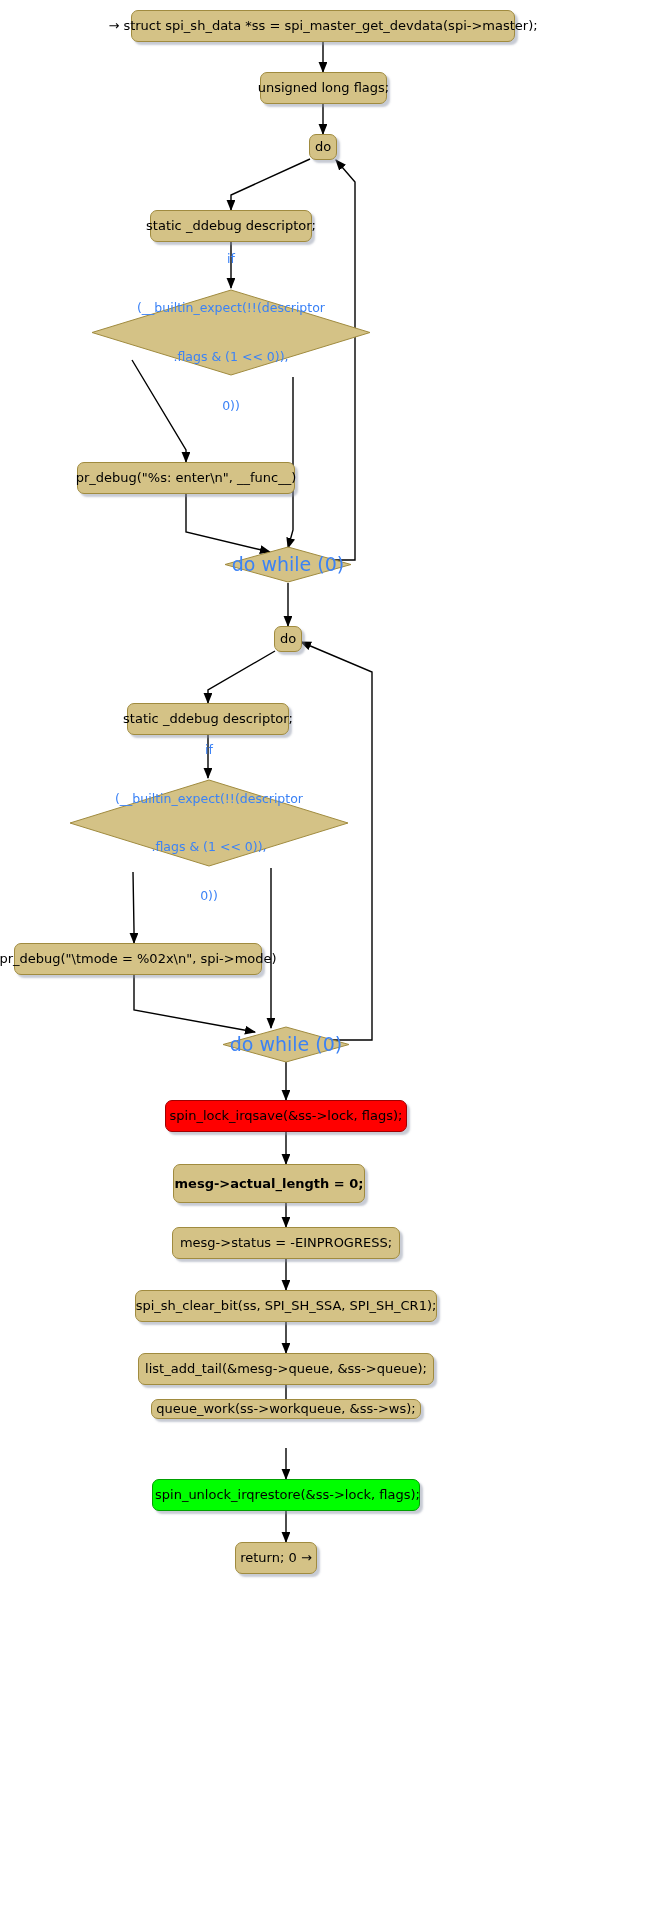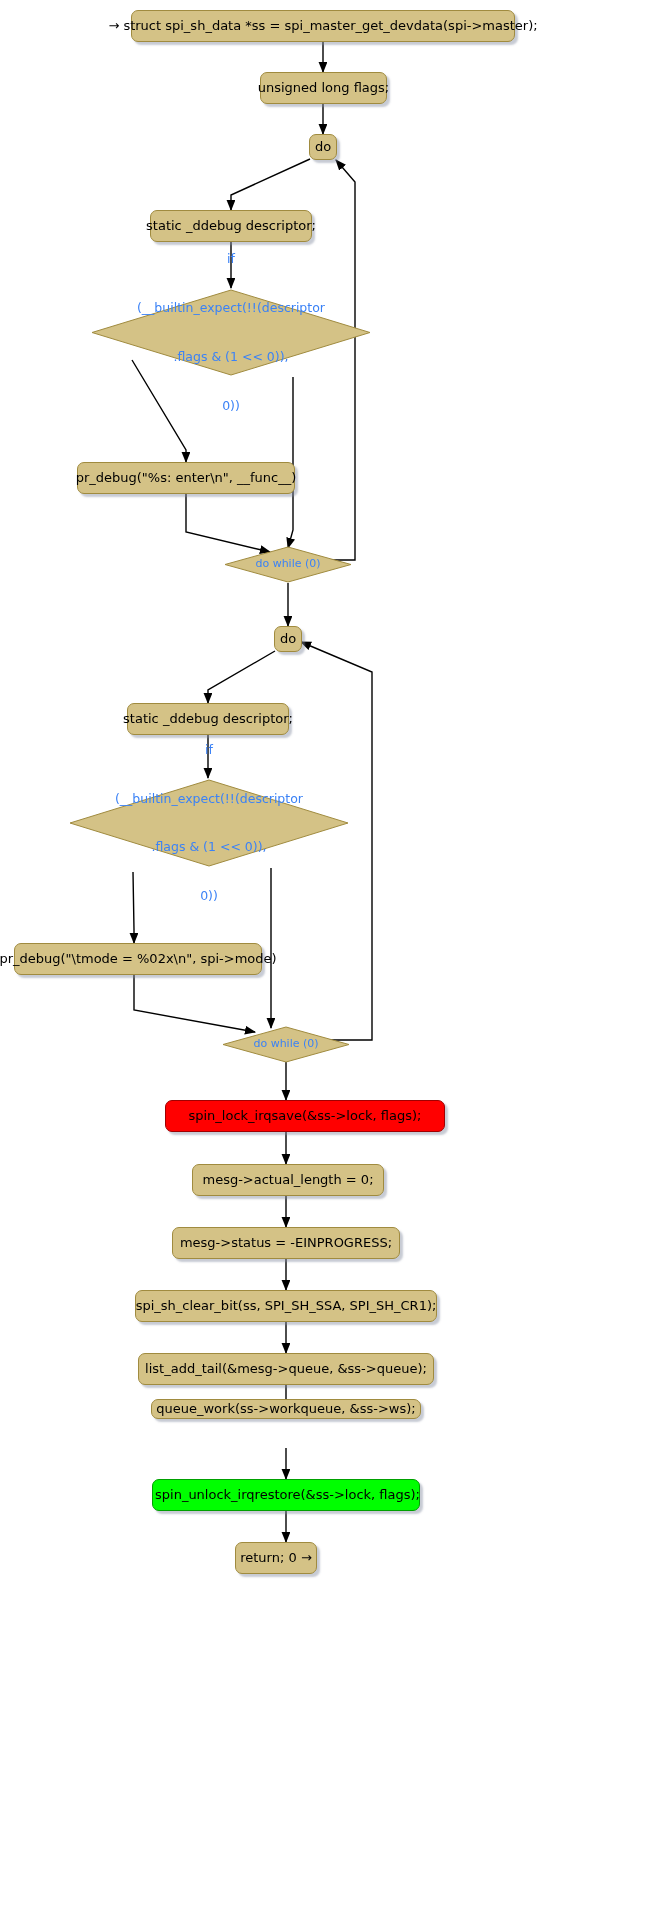--- a/index.html
+++ b/index.html
@@ -73,21 +73,21 @@
     display: flex;
     align-items: center;
     justify-content: center;
     text-align: center;
     white-space: pre;
     font-size: 12.5px;
     line-height: 1.3;
     color: #3b82f6;
   }
   .small-diamond-label {
-    font-size: 11px;
+    font-size: 19px;
   }
 </style>
 </head>
 <body>
 
 <div id="canvas">
 
   <svg class="edges" viewBox="0 0 646 1920" xmlns="http://www.w3.org/2000/svg">
     <defs>
       <marker id="arrow" markerWidth="9" markerHeight="9" refX="7.2" refY="3.2" orient="auto" markerUnits="strokeWidth">
@@ -195,23 +195,23 @@
 
   <div class="node box" style="left:14px; top:943px; width:248px; height:32px;">pr_debug("\tmode = %02x\n", spi-&gt;mode)</div>
 
   <div class="diamond-wrap" style="left:222px; top:1026px; width:128px; height:37px;">
     <svg class="dshape" viewBox="0 0 128 37" preserveAspectRatio="none">
       <polygon points="64,1 127,18.5 64,36 1,18.5" fill="#D4C286" stroke="#A08B3F" stroke-width="1"></polygon>
     </svg>
     <div class="diamond-label small-diamond-label">do while (0)</div>
   </div>
 
-  <div class="node box red" style="left:165px; top:1100px; width:280px; height:32px;">spin_lock_irqsave(&amp;ss-&gt;lock, flags);</div>
-
-  <div class="node box" style="left:192px; top:1164px; width:192px; height:32px;">mesg-&gt;actual_length = 0;</div>
+  <div class="node box red" style="left:165px; top:1100px; width:242px; height:32px;">spin_lock_irqsave(&amp;ss-&gt;lock, flags);</div>
+
+  <div class="node box" style="left:173px; top:1164px; width:192px; height:39px;font-weight:bold;">mesg-&gt;actual_length = 0;</div>
 
   <div class="node box" style="left:172px; top:1227px; width:228px; height:32px;">mesg-&gt;status = -EINPROGRESS;</div>
 
   <div class="node box" style="left:135px; top:1290px; width:302px; height:32px;">spi_sh_clear_bit(ss, SPI_SH_SSA, SPI_SH_CR1);</div>
 
   <div class="node box" style="left:138px; top:1353px; width:296px; height:32px;">list_add_tail(&amp;mesg-&gt;queue, &amp;ss-&gt;queue);</div>
 
   <div class="node box" style="left:151px; top:1399px; width:270px; height:20px;">queue_work(ss-&gt;workqueue, &amp;ss-&gt;ws);</div>
 
   <div class="node box green" style="left:152px; top:1479px; width:268px; height:32px;">spin_unlock_irqrestore(&amp;ss-&gt;lock, flags);</div>

